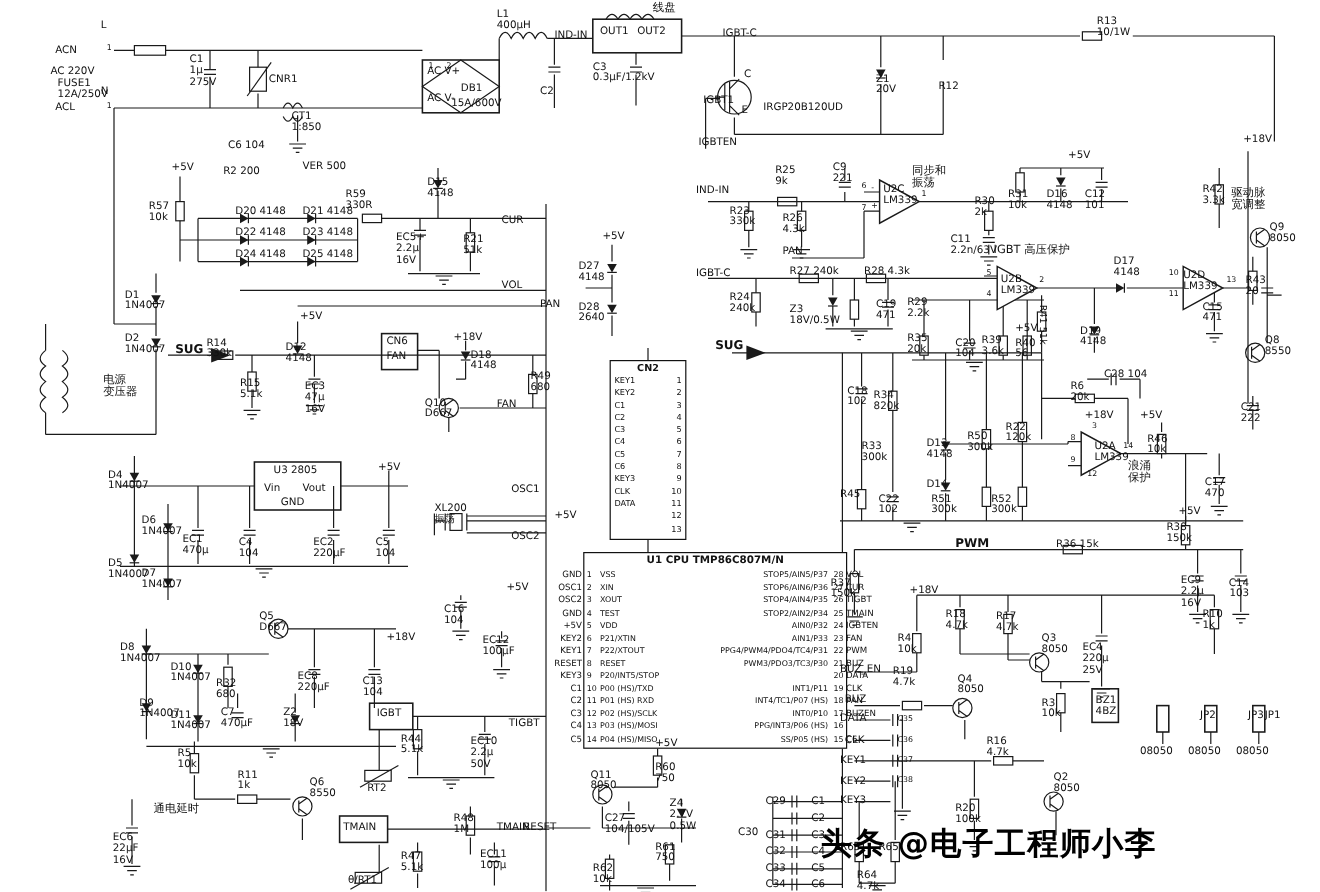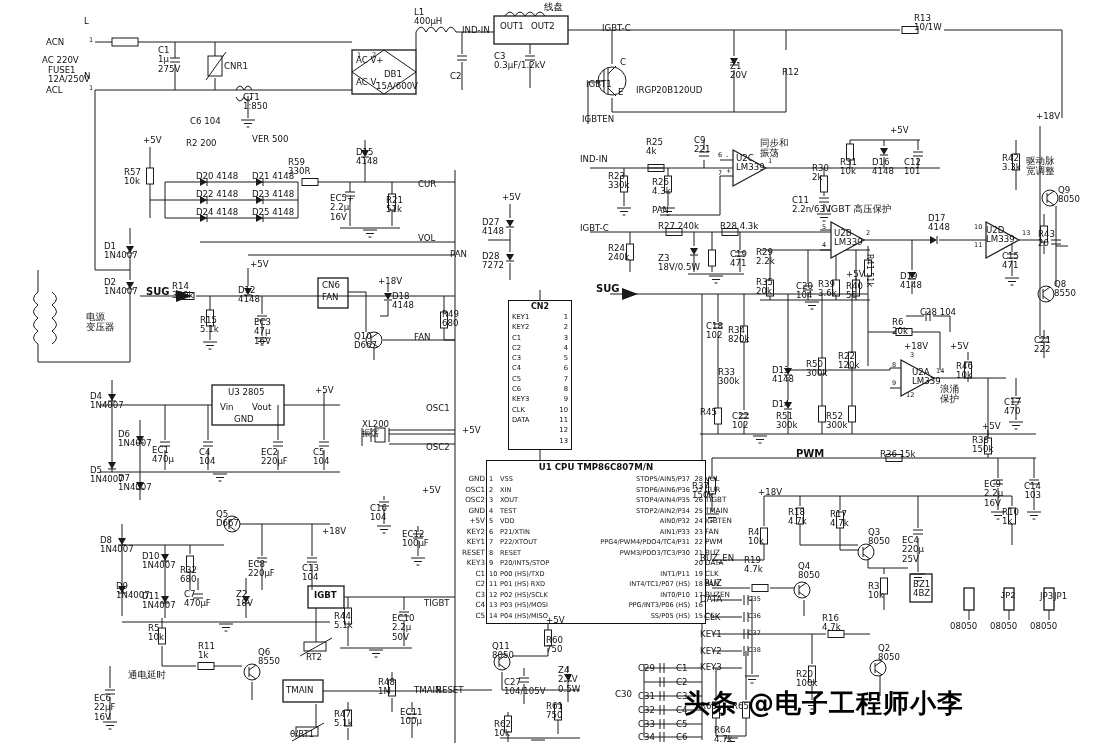--- a/index.html
+++ b/index.html
@@ -447,32 +447,32 @@
       <div class="lbl" style="left: 216px; top: 510px;">Q5
 D667</div>
       <div class="lbl" style="left: 100px; top: 536px;">D8
 1N4007</div>
       <div class="lbl" style="left: 142px; top: 552px;">D10
 1N4007</div>
       <div class="lbl" style="left: 180px; top: 566px;">R32
 680</div>
       <div class="lbl" style="left: 248px; top: 560px;">EC8
 220μF</div>
-      <div class="lbl" style="left: 302px; top: 564px;">C13
+      <div class="lbl" style="left: 302px; top: 564px; text-align: right;">C13
 104</div>
       <div class="lbl" style="left: 322px; top: 527px;">+18V</div>
       <div class="lbl" style="left: 116px; top: 582px;">D9
 1N4007</div>
       <div class="lbl" style="left: 142px; top: 592px;">D11
 1N4007</div>
       <div class="lbl" style="left: 184px; top: 590px;">C7
 470μF</div>
       <div class="lbl" style="left: 236px; top: 590px;">Z2
 18V</div>
-      <div class="lbl" style="left: 314px; top: 591px; font-weight: bold;">IGBT</div>
+      <div class="lbl" style="left: 314px; top: 591px;">IGBT</div>
       <div class="lbl" style="left: 424px; top: 599px;">TIGBT</div>
       <div class="lbl" style="left: 334px; top: 612px;">R44
 5.1k</div>
       <div class="lbl" style="left: 392px; top: 614px;">EC10
 2.2μ
 50V</div>
       <div class="lbl" style="left: 306px; top: 653px;">RT2</div>
       <div class="lbl" style="left: 148px; top: 624px;">R5
 10k</div>
       <div class="lbl" style="left: 198px; top: 642px;">R11
@@ -526,21 +526,21 @@
       <div class="lbl" style="left: 730px; top: 62px;">Z1
 20V</div>
       <div class="lbl" style="left: 782px; top: 68px;">R12</div>
       <div class="lbl" style="left: 914px; top: 14px;">R13
 10/1W</div>
       <div class="lbl" style="left: 582px; top: 115px;">IGBTEN</div>
       <div class="lbl" style="left: 580px; top: 155px;">IND-IN</div>
       <div class="lbl" style="left: 608px; top: 172px;">R23
 330k</div>
       <div class="lbl" style="left: 646px; top: 138px;">R25
-4k</div>
+9k</div>
       <div class="lbl" style="left: 694px; top: 136px;">C9
 221</div>
       <div class="lbl" style="left: 652px; top: 178px;">R26
 4.3k</div>
       <div class="lbl cn" style="left: 760px; top: 138px;">同步和
 振荡</div>
       <div class="lbl" style="left: 736px; top: 154px;">U2C
 LM339</div>
       <div class="lbl t" style="left: 726px; top: 153px;">-</div>
       <div class="lbl t" style="left: 726px; top: 168px;">+</div>
@@ -608,21 +608,21 @@
 104</div>
       <div class="lbl" style="left: 900px; top: 272px;">D19
 4148</div>
       <div class="lbl" style="left: 1002px; top: 252px;">C15
 471</div>
       <div class="lbl b" style="left: 596px; top: 284px;">SUG</div>
       <div class="lbl" style="left: 502px; top: 193px;">+5V</div>
       <div class="lbl" style="left: 482px; top: 218px;">D27
 4148</div>
       <div class="lbl" style="left: 482px; top: 252px;">D28
-7272</div>
+2640</div>
       <div class="lbl" style="left: 706px; top: 322px;">C18
 102</div>
       <div class="lbl" style="left: 728px; top: 326px;">R34
 820k</div>
       <div class="lbl" style="left: 718px; top: 368px;">R33
 300k</div>
       <div class="lbl" style="left: 772px; top: 366px;">D13
 4148</div>
       <div class="lbl" style="left: 772px; top: 400px;">D14</div>
       <div class="lbl" style="left: 806px; top: 360px;">R50
@@ -729,21 +729,21 @@
       <div class="lbl" style="left: 558px; top: 666px;">Z4
 2.7V
 0.5W</div>
       <div class="lbl" style="left: 504px; top: 678px;">C27
 104/105V</div>
       <div class="lbl" style="left: 546px; top: 702px;">R61
 750</div>
       <div class="lbl" style="left: 494px; top: 720px;">R62
 10k</div>
       <div class="lbl" style="left: 1012px; top: 592px; padding-left: 42px;">JP1</div>
-      <div class="lbl" style="left: 1000px; top: 592px; font-family: Liberation Mono, monospace;">JP2</div>
+      <div class="lbl" style="left: 1000px; top: 592px;">JP2</div>
       <div class="lbl" style="left: 1040px; top: 592px;">JP3</div>
       <div class="lbl" style="left: 950px; top: 622px;">08050</div>
       <div class="lbl" style="left: 990px; top: 622px;">08050</div>
       <div class="lbl" style="left: 1030px; top: 622px;">08050</div>
     </div>
 
   <div class="cpu-box">
     <div class="cpu-title">U1 CPU TMP86C807M/N</div>
     <div class="cpu-col left" id="cpu-left">
         <div class="cpu-row"><span class="ext-l">GND</span><span class="pnum">1</span><span>VSS</span></div>

